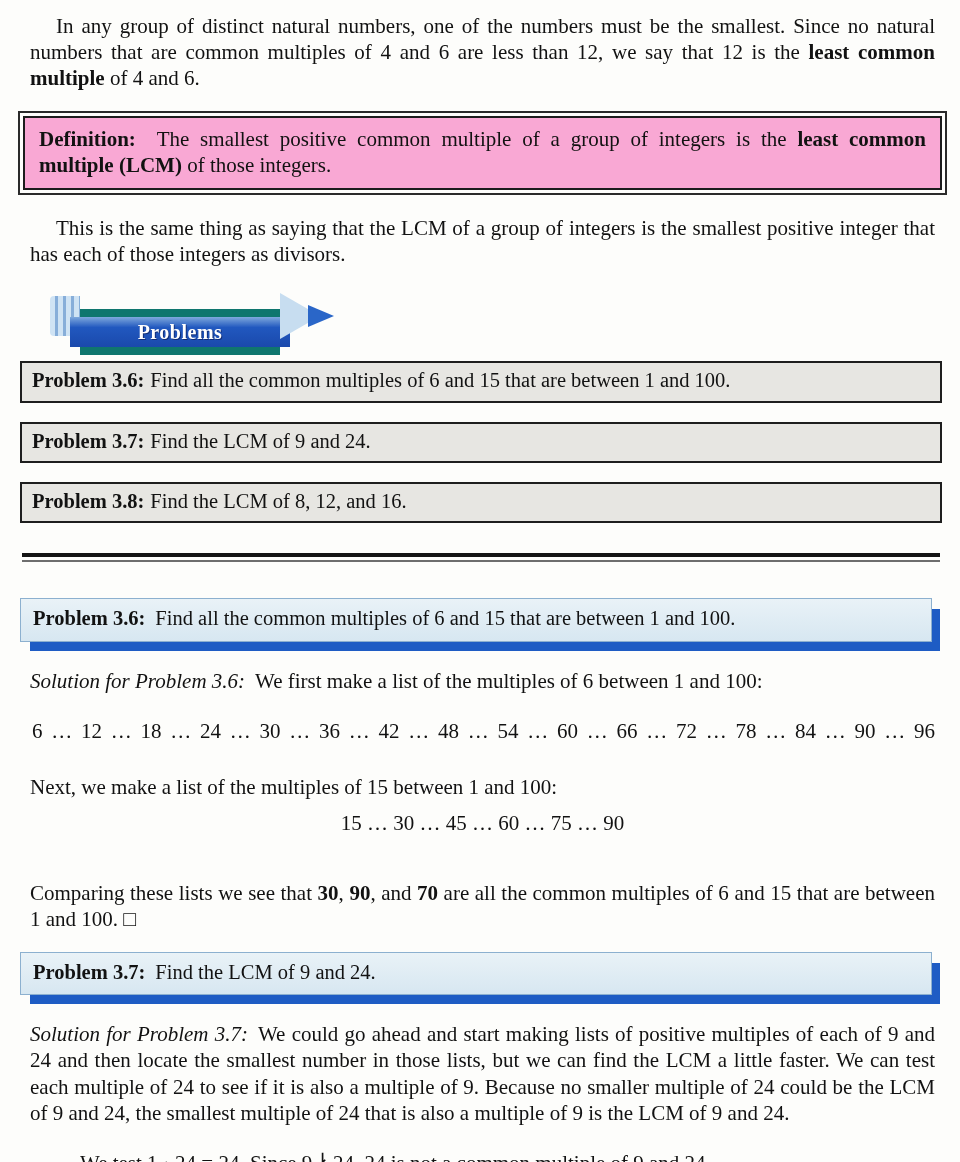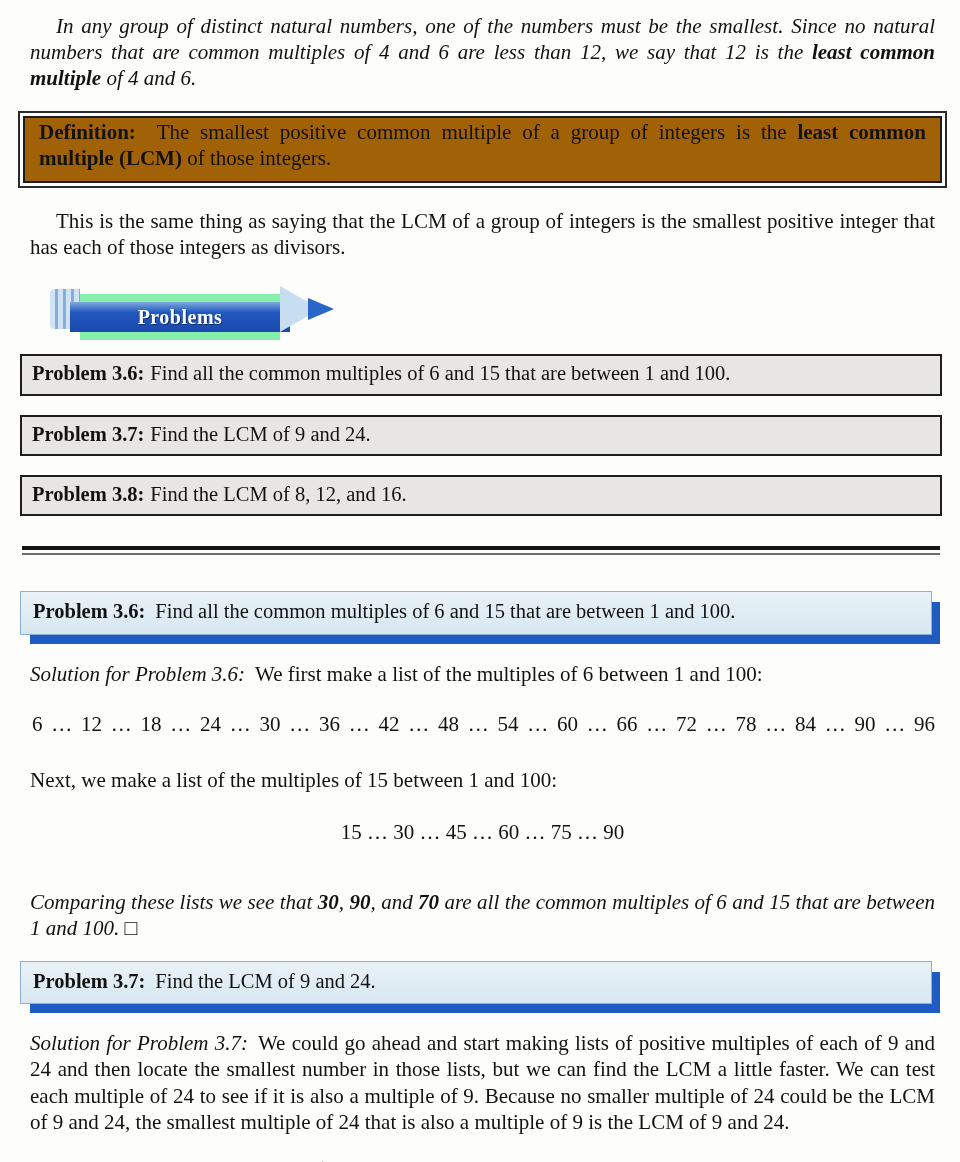--- a/index.html
+++ b/index.html
@@ -20,40 +20,40 @@
 
   
   .def-outer {
     margin: 15px -12px 20px -12px;
     border: 2px solid #2a2a2a;
     padding: 3px;
     background: #fdfdfb;
   }
   .def-inner {
     border: 2px solid #1c1c1c;
-    background: #a16207;
-    padding: 1px 14px 10px 14px;
+    background: #f9a8d4;
+    padding: 8px 14px 10px 14px;
     text-align: justify;
   }
 
   
   .pencil {
     position: relative;
     height: 46px;
     width: 316px;
     margin: 26px 0 22px -8px;
   }
   .pencil-stripes {
     position: absolute; left: 28px; top: 3px; bottom: 3px; width: 30px;
     background: repeating-linear-gradient(90deg, #cfe3f4 0 5px, #87aed9 5px 8px);
     border-radius: 4px 0 0 4px;
   }
   .pencil-body {
-    position: absolute; left: 58px; top: 8px; width: 200px; height: 100%;
-    background: #86efac;
+    position: absolute; left: 58px; top: 16px; width: 200px; height: 100%;
+    background: #0f766e;
   }
   .pencil-band {
     position: absolute; left: -10px; right: -10px; top: 8px; bottom: 8px;
     background: linear-gradient(180deg, #7fa9dd 0%, #2158bf 35%, #1a49ac 100%);
     display: flex; align-items: center; justify-content: center;
   }
   .pencil-band span {
     color: #ffffff; font-weight: bold; font-size: 20px;
     letter-spacing: 0.5px;
     text-shadow: 1px 1px 0 rgba(0,0,40,.45);
@@ -111,22 +111,22 @@
     margin: 6px 16px 30px 2px;
     word-spacing: 3.5px;
     white-space: nowrap;
   }
   .mult-center {
     text-align: center;
     margin: 4px 0 44px 0;
   }
 
   p.test { text-indent: 50px; margin: 0 0 20px 0; text-align: justify; }
-  p.mb { margin-bottom: 20px; font-style: italic; }
-  p.mb26 { margin-bottom: 26px; }
+  p.mb { margin-bottom: 20px; }
+  p.mb26 { margin-bottom: 10px; }
 </style>
 </head>
 <body>
 
 <p class="just indent mb"><span>In any group of distinct natural numbers, one of the numbers must be the smallest. Since no natural numbers that are common multiples of 4 and 6 are less than 12, we say that 12 is the </span><strong>least common multiple</strong><span> of 4 and 6.</span></p>
 
 <div class="def-outer">
   <div class="def-inner"><strong>Definition:</strong><span class="sol-gap"> </span><span>The smallest positive common multiple of a group of integers is the </span><strong>least common multiple (LCM)</strong><span> of those integers.</span></div>
 </div>
 

